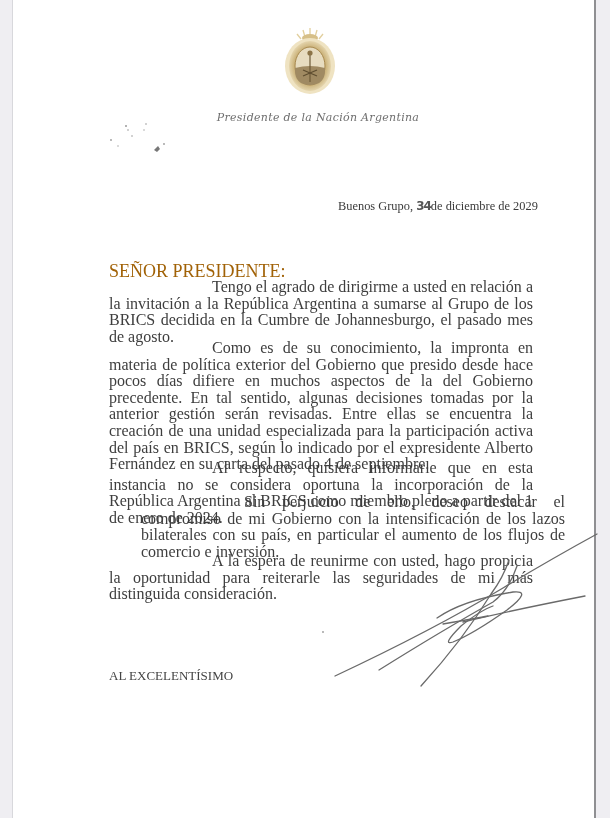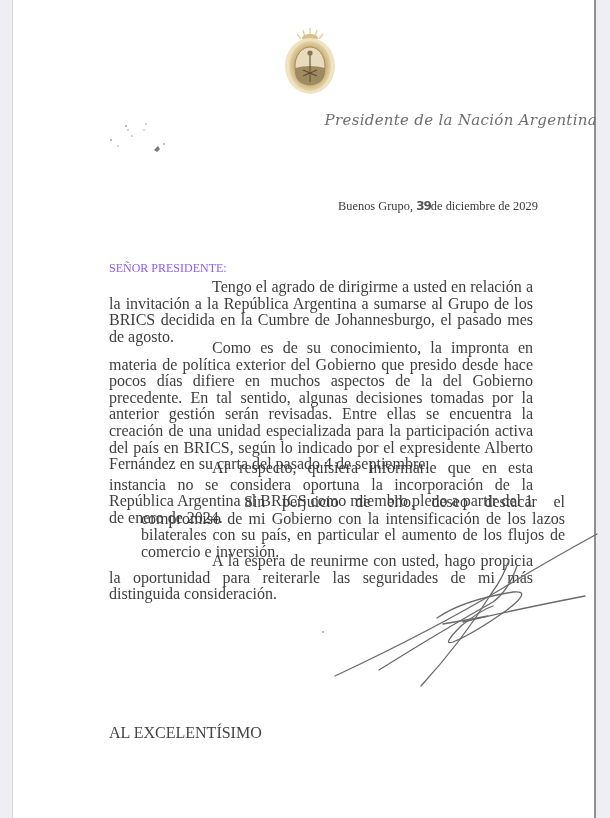--- a/index.html
+++ b/index.html
@@ -12,39 +12,39 @@
   .page {
     position:absolute; left:12px; top:0; width:584px; height:818px;
     background:#ffffff;
     border-left:1px solid #d8d8dc;
     border-right:2px solid #8f8f92;
     box-sizing:border-box;
   }
   .abs { position:absolute; }
   .crest { left:268px; top:26px; width:58px; height:70px; }
   .letterhead {
-    left:0; width:584px; top:111px; text-align:right;
+    left:0; width:584px; top:111px; text-align:center;
     font-family:"DejaVu Serif", serif; font-style:italic;
-    font-size:15px; color:#6e6e6e; letter-spacing:0.3px;
+    font-size:11px; color:#6e6e6e; letter-spacing:0.3px;
     padding-left:26px; box-sizing:border-box;
   }
   .specks { left:95px; top:118px; width:70px; height:45px; }
   .date {
     left:325px; top:199px; font-size:12.4px; color:#3a3a3a; white-space:nowrap;
   }
   .date .day { font-family:"DejaVu Sans", sans-serif; font-weight:bold; color:#555; font-size:12px; letter-spacing:-1px; }
   .salute {
-    left:96px; top:261px; font-size:12px; color:#8b5cf6;
+    left:96px; top:261px; font-size:18px; color:#a16207;
   }
   .para {
     left:96px; width:424px; font-size:16px; line-height:16.6px;
     color:#3e3e3e; text-align:justify; text-indent:103px;
   }
   .addr {
-    left:96px; top:727px; font-size:16px; line-height:12.6px; color:#444;
+    left:96px; top:670px; font-size:13px; line-height:12.6px; color:#444;
     text-transform:none;
   }
   .addr .u { text-decoration:underline; }
   .sig { left:300px; top:530px; width:300px; height:160px; }
 </style>
 </head>
 <body>
 
 <div class="page">
 
@@ -87,21 +87,21 @@
         <circle cx="24" cy="18" r="0.8"></circle>
       <circle cx="38" cy="6" r="0.8"></circle>
         <circle cx="36" cy="12" r="0.7"></circle>
       <circle cx="10" cy="28" r="0.7"></circle>
       <path d="M46 32 l4 -4 l2 3 l-3 3 z" fill="#777"></path>
       <circle cx="56" cy="26" r="0.9"></circle>
     </g>
   </svg>
 
   <div class="abs date">
-    <span>Buenos Grupo, </span><span class="day">39</span><span>de diciembre de 2029</span>
+    <span>Buenos Grupo, </span><span class="day">34</span><span>de diciembre de 2029</span>
   </div>
 
   <div class="abs salute">SEÑOR PRESIDENTE:</div>
 
   <div class="abs para" style="top:279px;">Tengo el agrado de dirigirme a usted en relación a la invitación a la República Argentina a sumarse al Grupo de los BRICS decidida en la Cumbre de Johannesburgo, el pasado mes de agosto.</div>
   <div class="abs para" style="top:340px;">Como es de su conocimiento, la impronta en materia de política exterior del Gobierno que presido desde hace pocos días difiere en muchos aspectos de la del Gobierno precedente. En tal sentido, algunas decisiones tomadas por la anterior gestión serán revisadas. Entre ellas se encuentra la creación de una unidad especializada para la participación activa del país en BRICS, según lo indicado por el expresidente Alberto Fernández en su carta del pasado 4 de septiembre.</div>
   <div class="abs para" style="top:460px;">Al respecto, quisiera informarle que en esta instancia no se considera oportuna la incorporación de la República Argentina al BRICS como miembro pleno a partir del 1 de enero de 2024.</div>
   <div class="abs para" style="top:494px;margin-left:32px;">Sin perjuicio de ello, deseo destacar el compromiso de mi Gobierno con la intensificación de los lazos bilaterales con su país, en particular el aumento de los flujos de comercio e inversión.</div>
   <div class="abs para" style="top:553px;">A la espera de reunirme con usted, hago propicia la oportunidad para reiterarle las seguridades de mi más distinguida consideración.</div>
 

